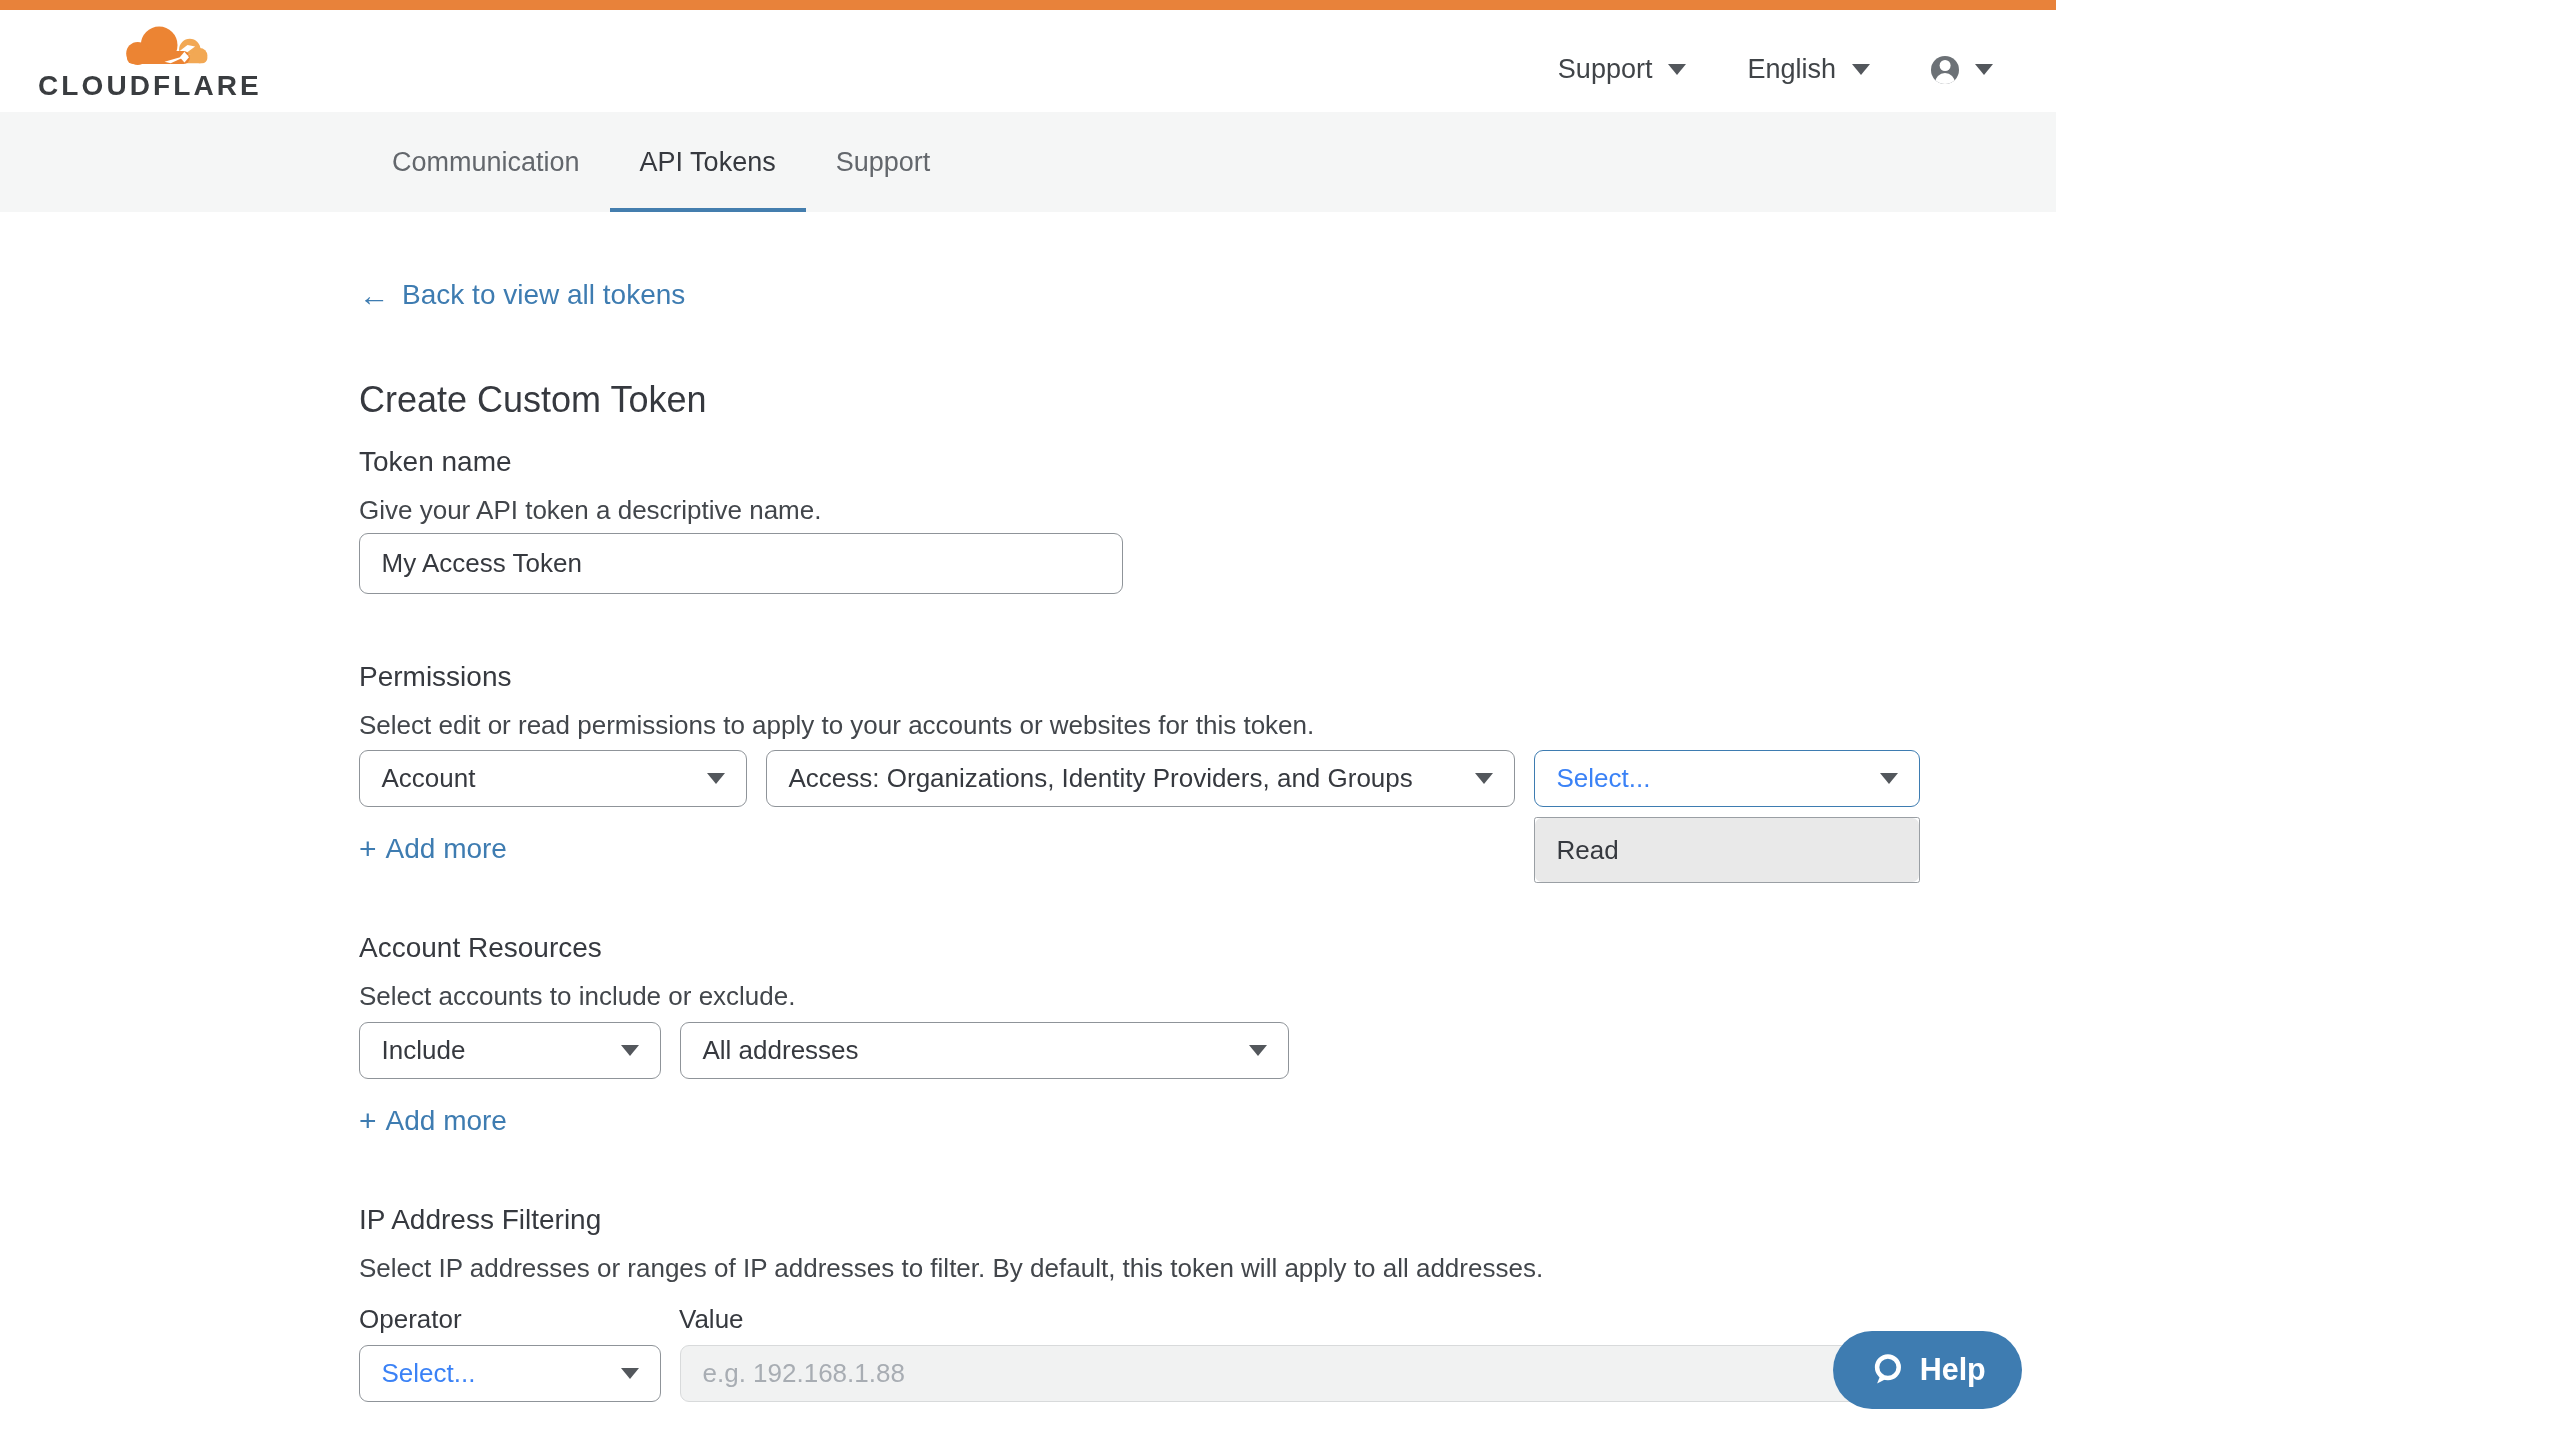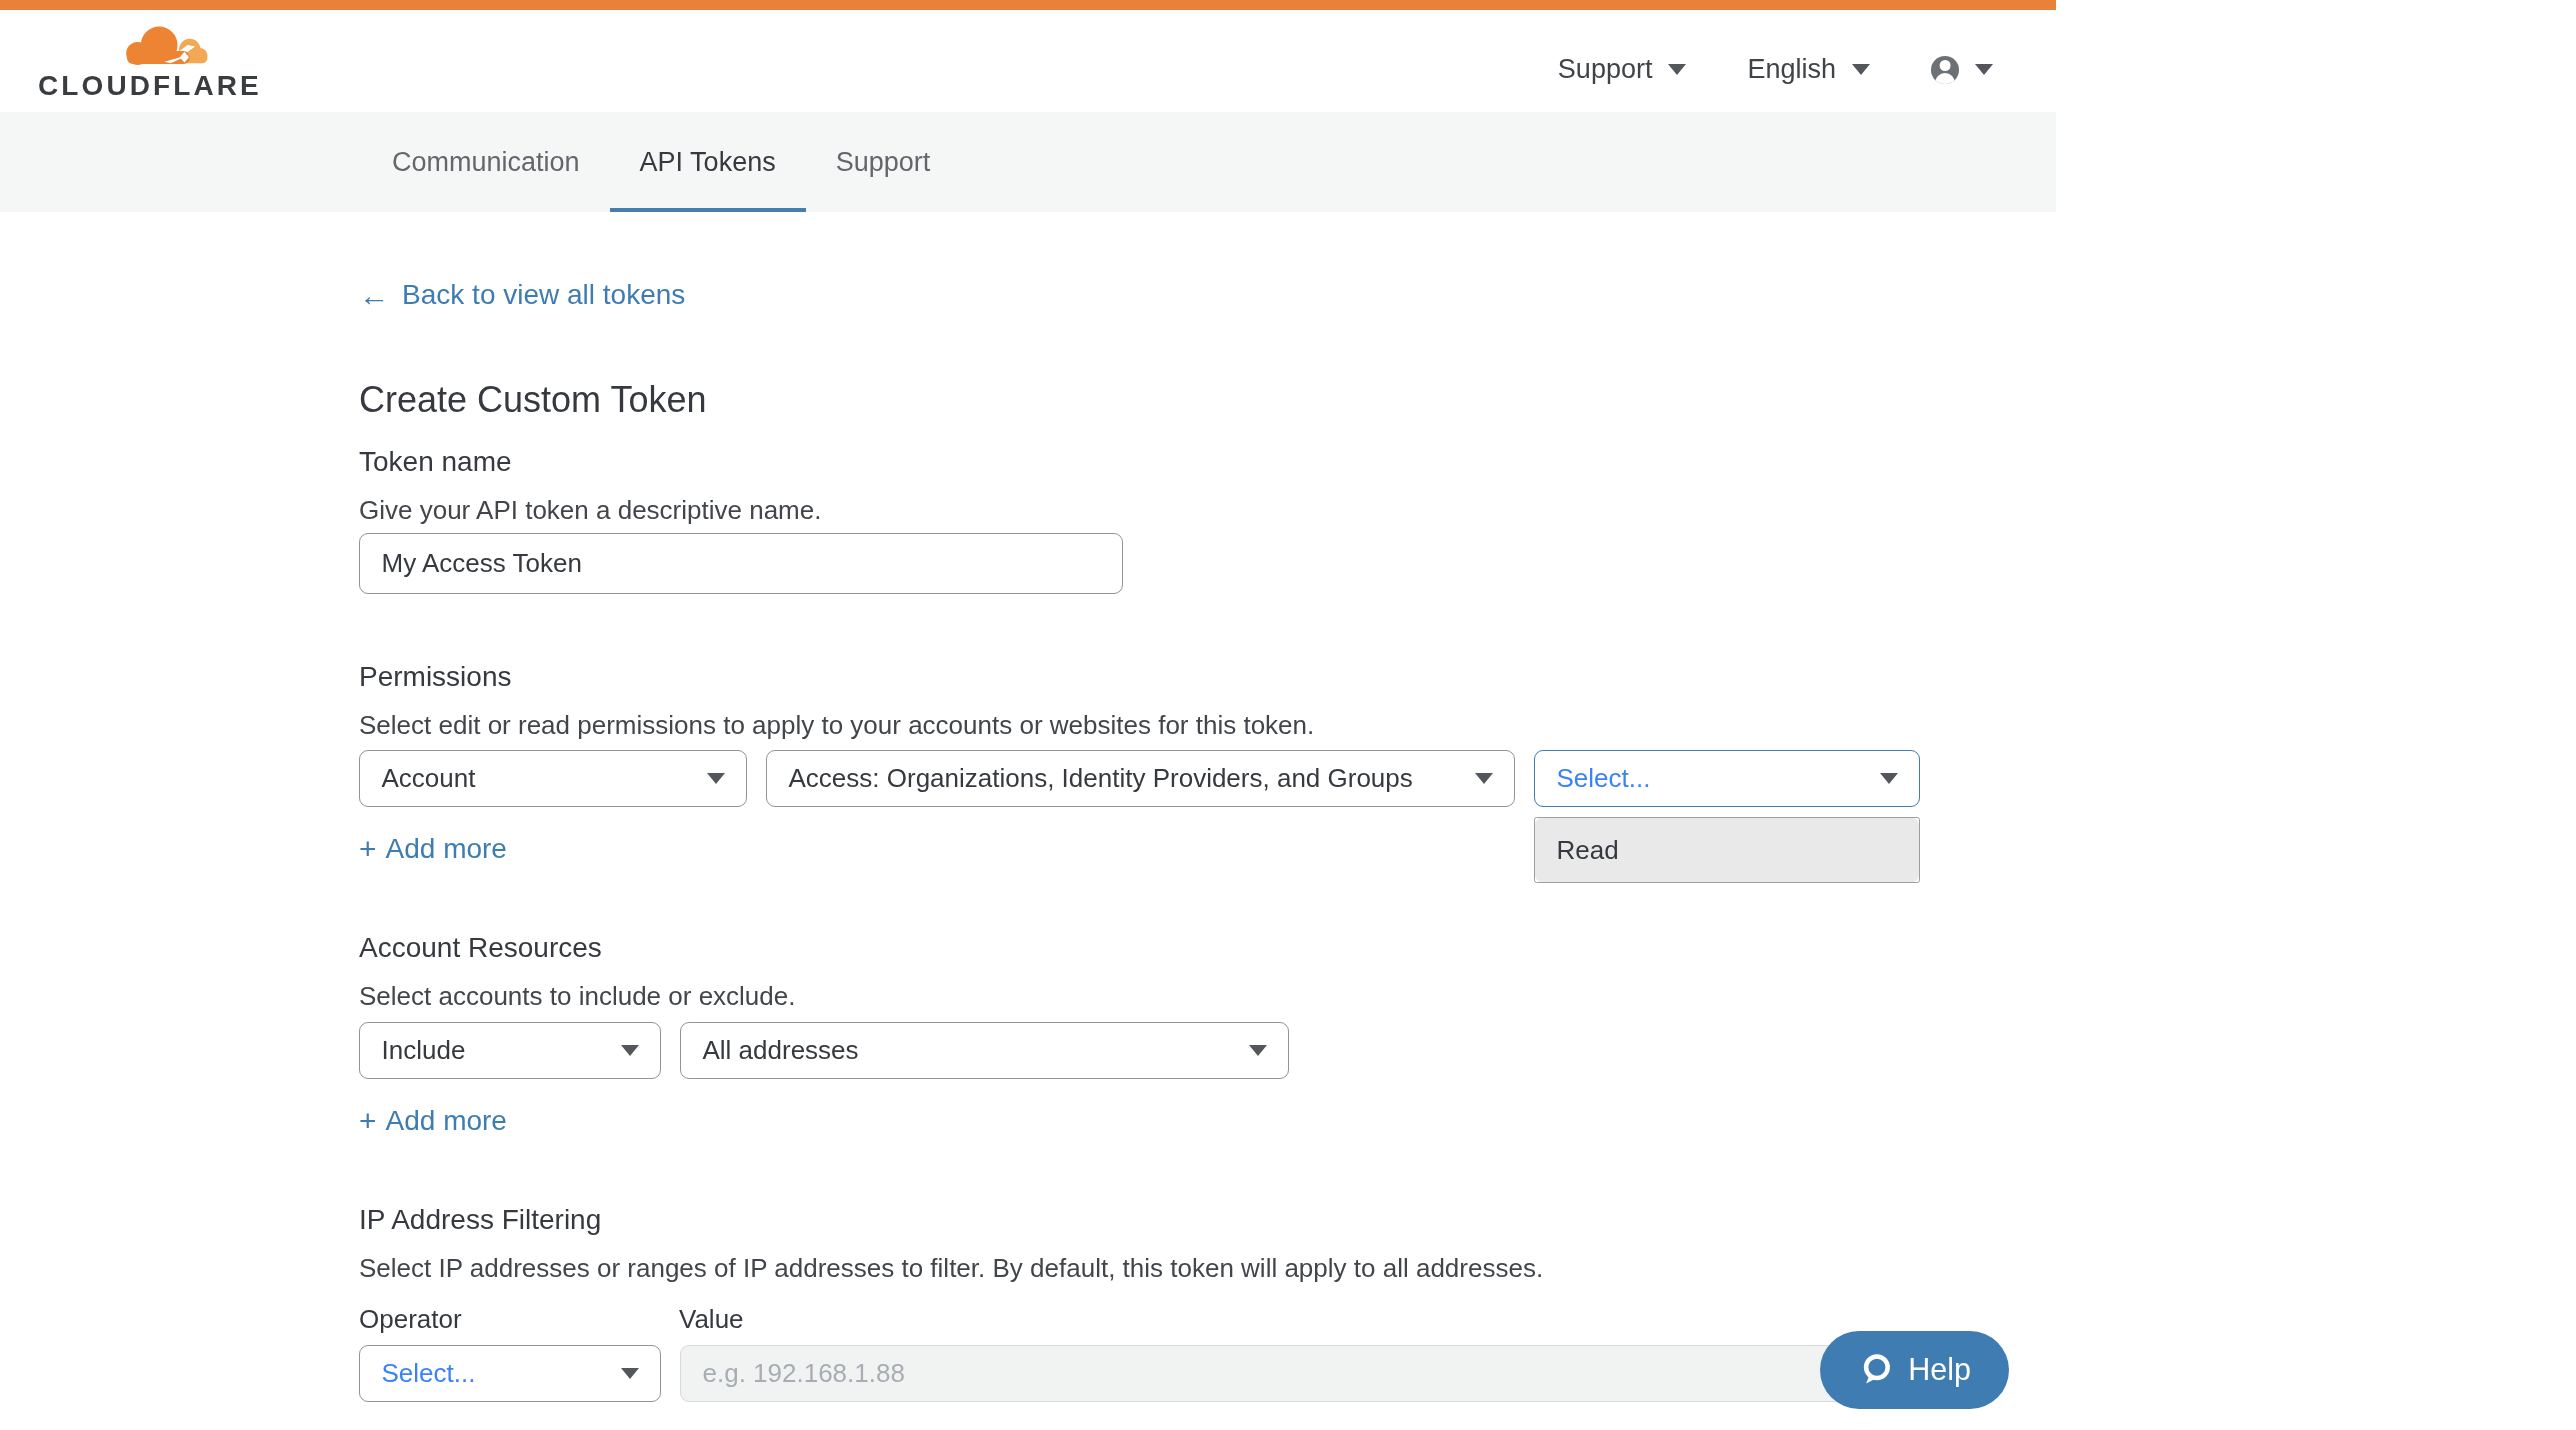--- a/index.html
+++ b/index.html
@@ -59,21 +59,21 @@
   .plus{font-size:30px;}
 
   .labels{display:flex;margin-top:20.6px;}
   .field-label{font-size:26px;line-height:30.5px;color:#36393F;}
   .label-op{width:320px;}
   .row-controls{margin-top:10.8px;}
   .value-input{width:1231px;height:57px;background:#F1F2F2;border-color:#D8DADB;color:#A8ADB3;cursor:default;}
   .value-input::placeholder{color:#A8ADB3;opacity:1;}
 
   
-  .help-btn{position:absolute;right:47px;bottom:22.4px;width:189px;height:78px;border-radius:39px;background:#3E7CB1;color:#fff;display:flex;align-items:center;justify-content:center;gap:14.4px;font-size:30.5px;font-weight:400;cursor:pointer;border:none;}
+  .help-btn{position:absolute;right:34px;bottom:22.4px;width:189px;height:78px;border-radius:39px;background:#3E7CB1;color:#fff;display:flex;align-items:center;justify-content:center;gap:14.4px;font-size:30.5px;font-weight:700;cursor:pointer;border:none;}
 </style>
 </head>
 <body>
 
 <div class="page">
 
   <div class="topbar"></div>
 
   <div class="header">
     <div class="logo">

